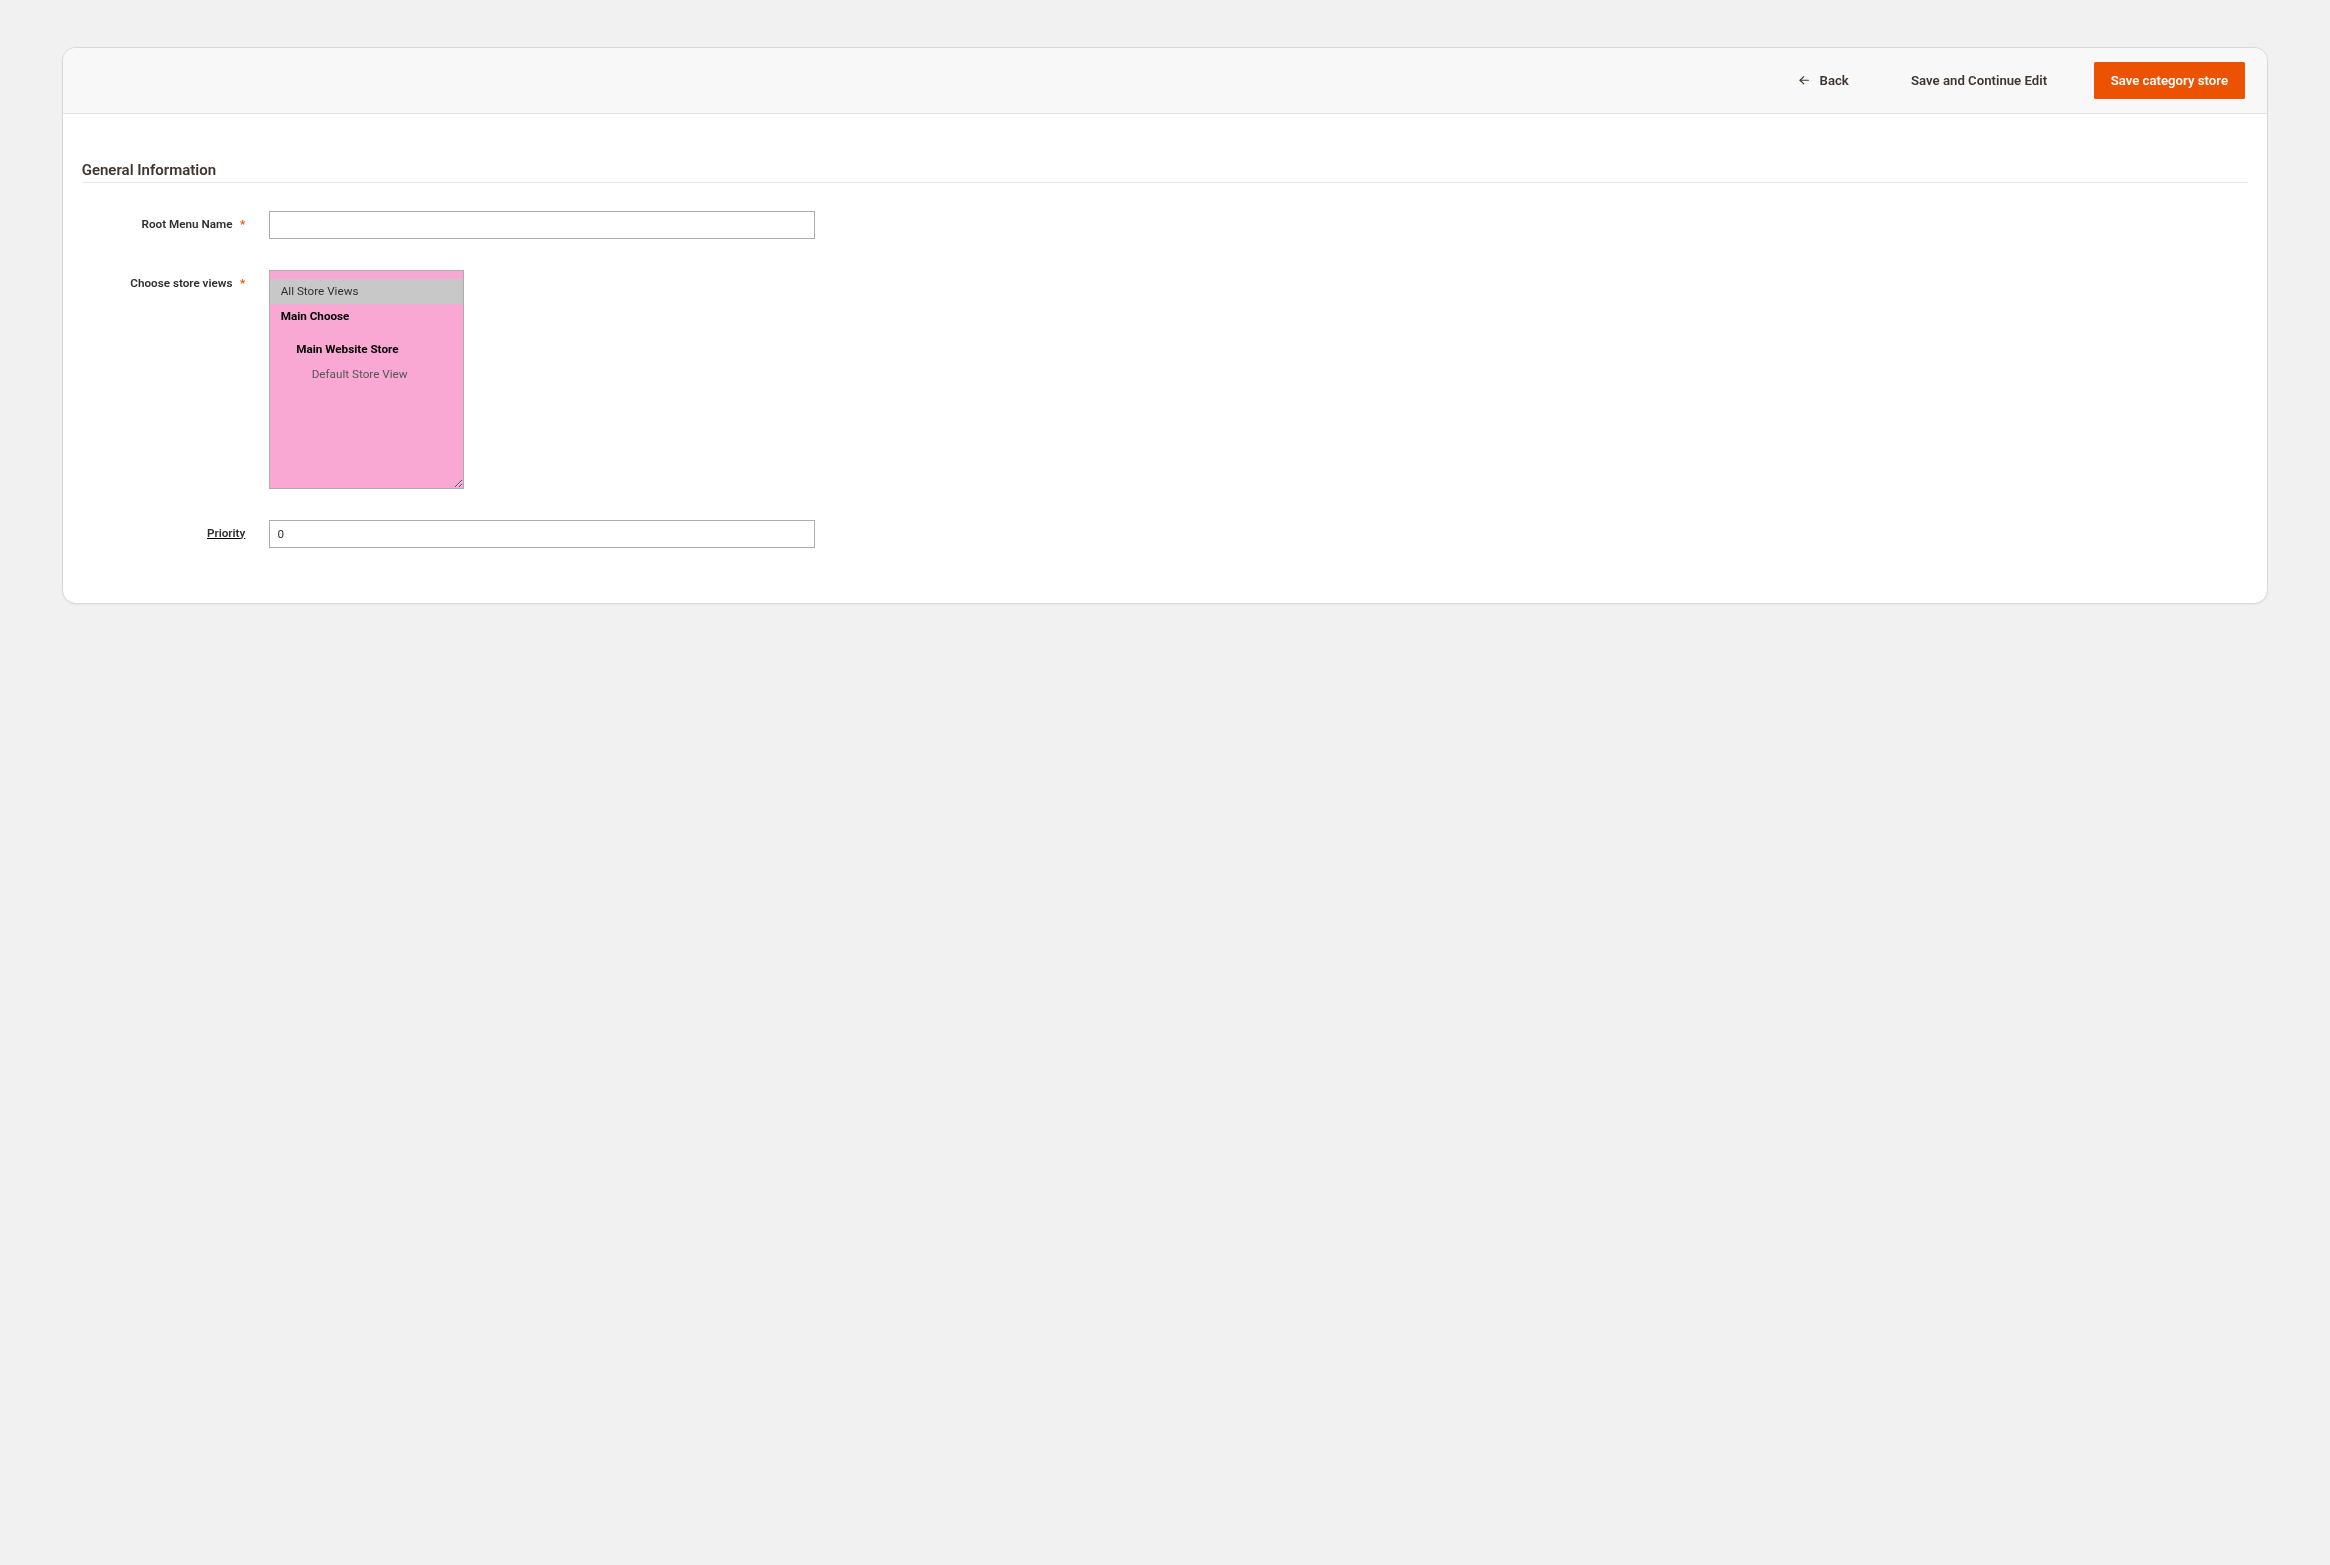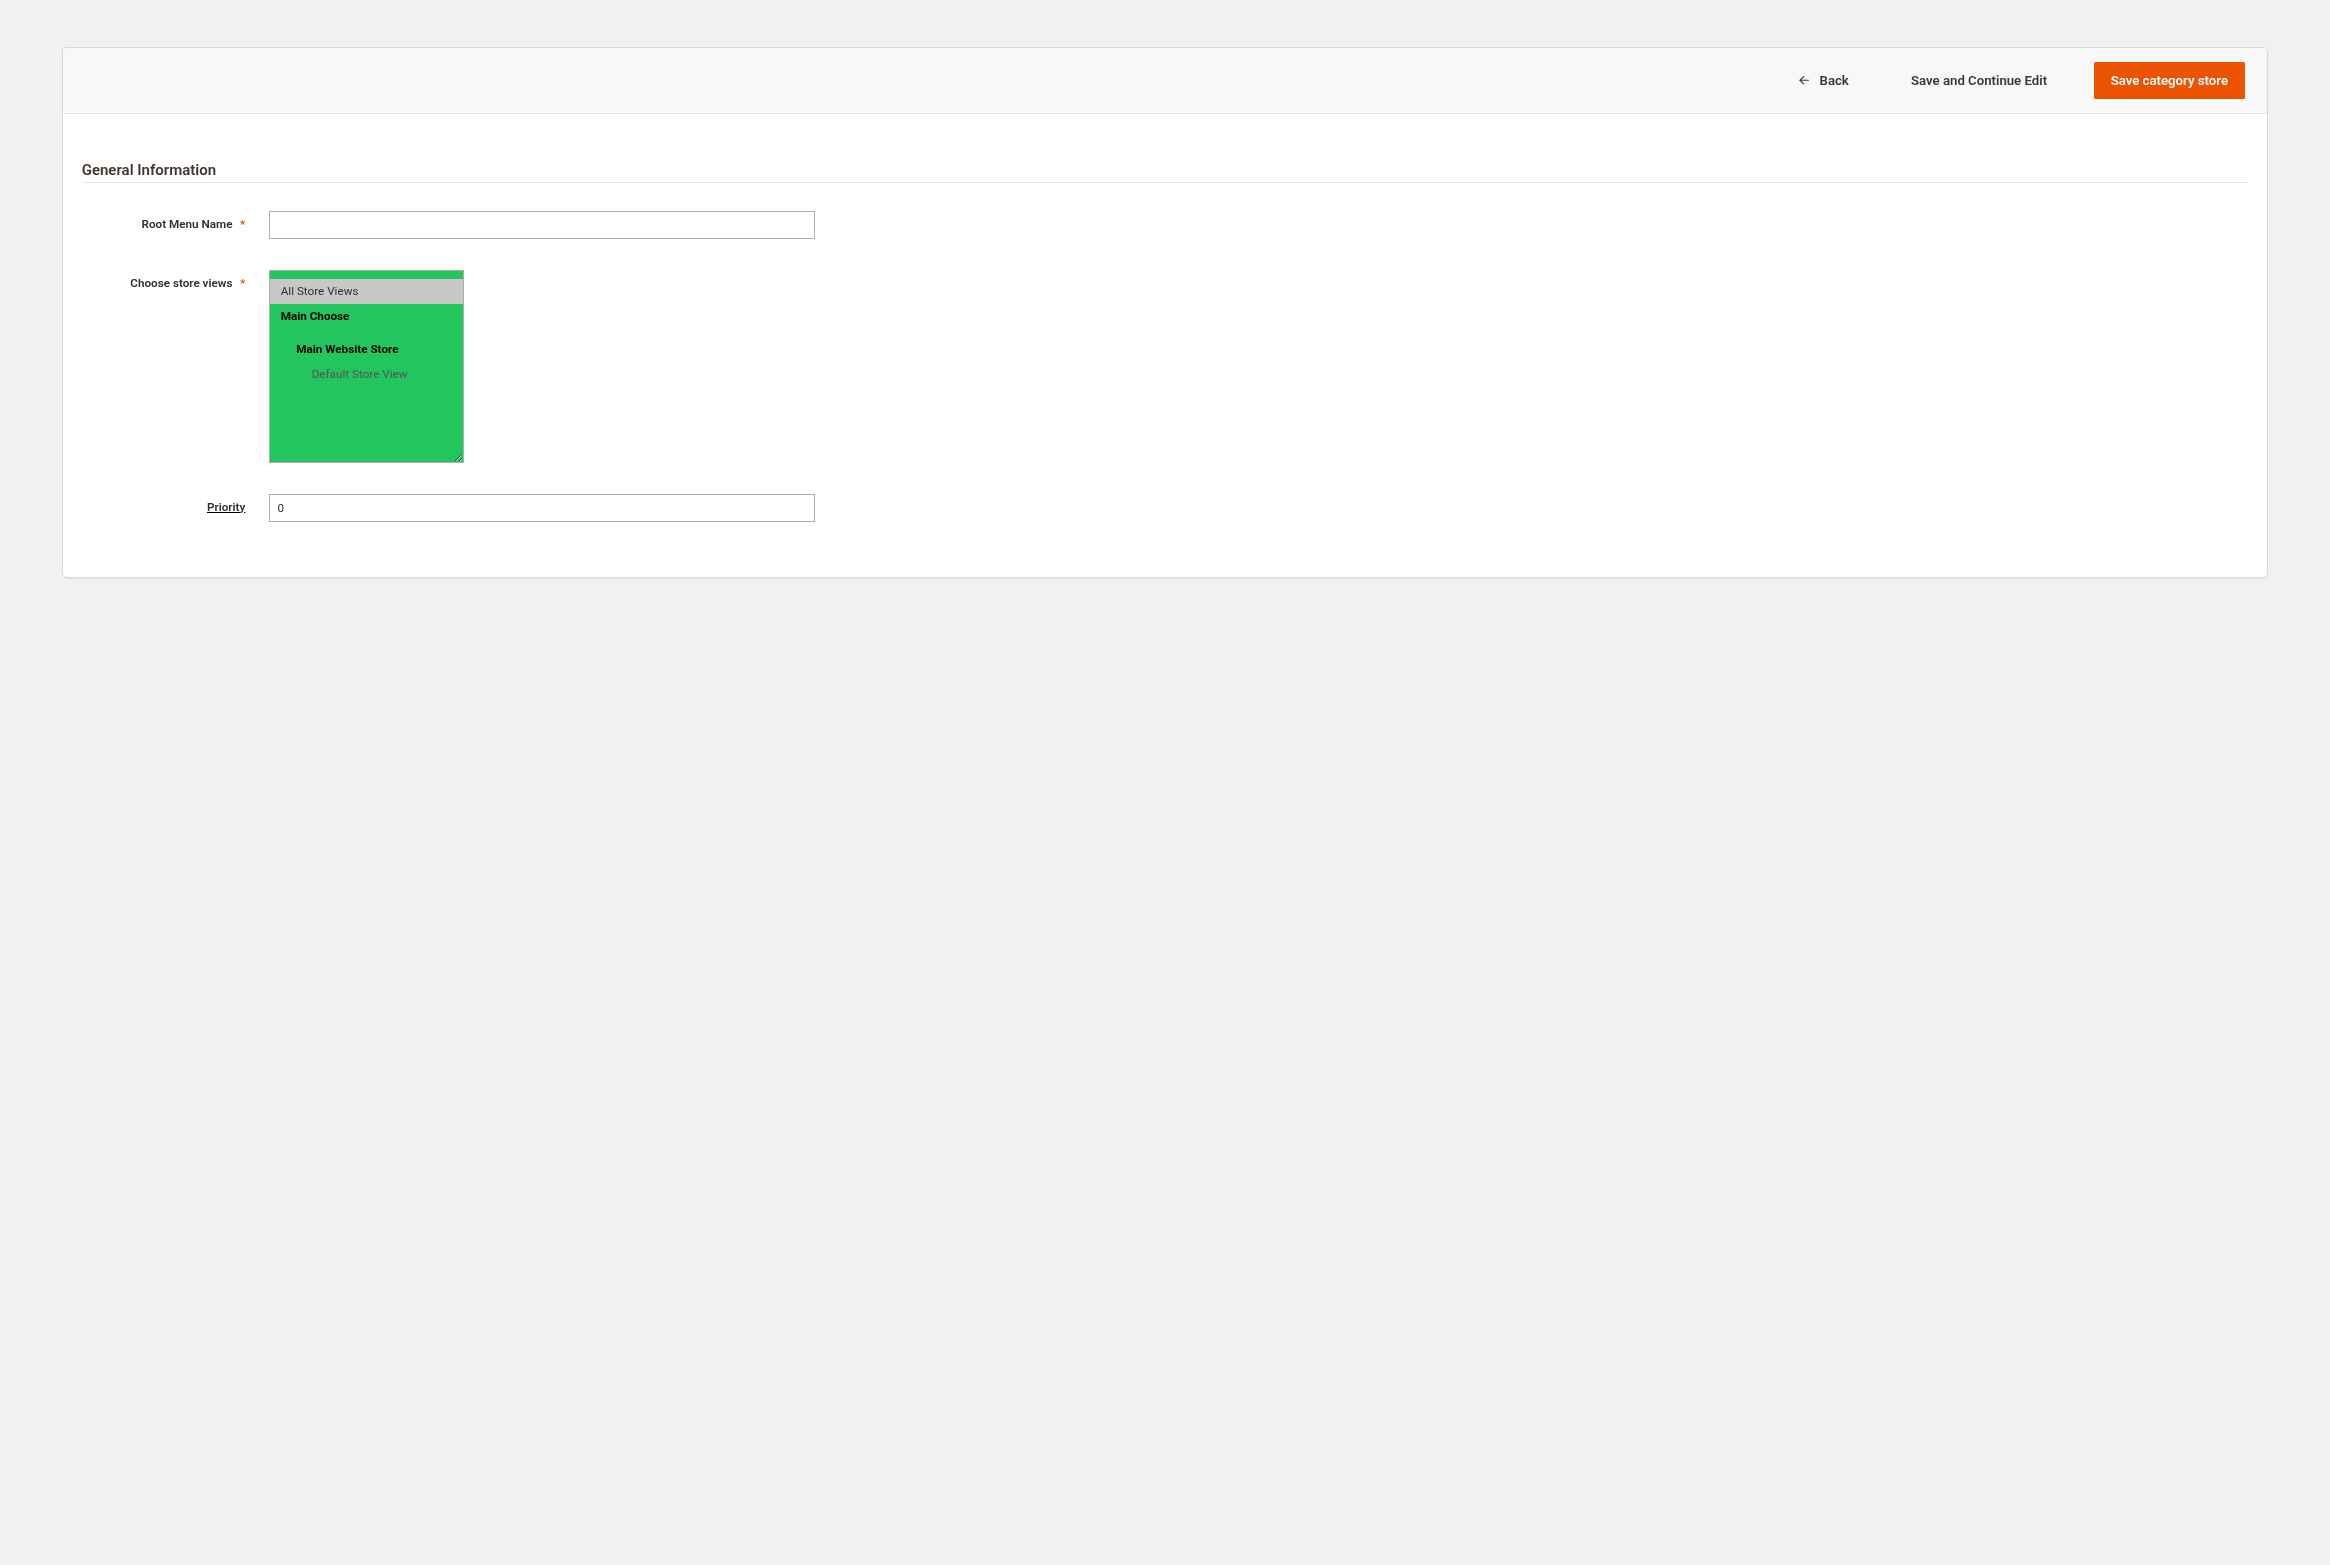--- a/index.html
+++ b/index.html
@@ -10,21 +10,21 @@
 
     body {
       font-family: -apple-system, BlinkMacSystemFont, "Segoe UI", Roboto, "Helvetica Neue", Arial, sans-serif;
       background-color: #f1f1f1;
       padding: 47px 62px;
     }
 
     .panel {
       background-color: #ffffff;
       border: 0.8px solid #d8d8d8;
-      border-radius: 5px;
+      border-radius: 14px;
       overflow: hidden;
       box-shadow: 0 0.8px 1.6px rgba(0,0,0,0.05);
     }
 
     .toolbar {
       background-color: #f8f8f8;
       border-bottom: 0.8px solid #e3e3e3;
       padding: 14px 22px;
       display: flex;
       justify-content: flex-end;
@@ -114,25 +114,25 @@
       padding: 4.7px 7.8px;
       font-size: 11.7px;
       font-family: inherit;
       color: #303030;
       background: #ffffff;
     }
 
     .multiselect {
       width: 195px;
       border: 0.8px solid #adadad;
-      background: #22c55e;
+      background: #f9a8d4;
       padding: 7.8px 0;
       resize: both;
       overflow: auto;
-      height: 193px;
+      height: 219px;
       min-width: 117px;
       min-height: 78px;
       position: relative;
     }
 
     .ms-option {
       padding: 5.5px 11px;
       font-size: 11.7px;
       cursor: pointer;
       color: #303030;

